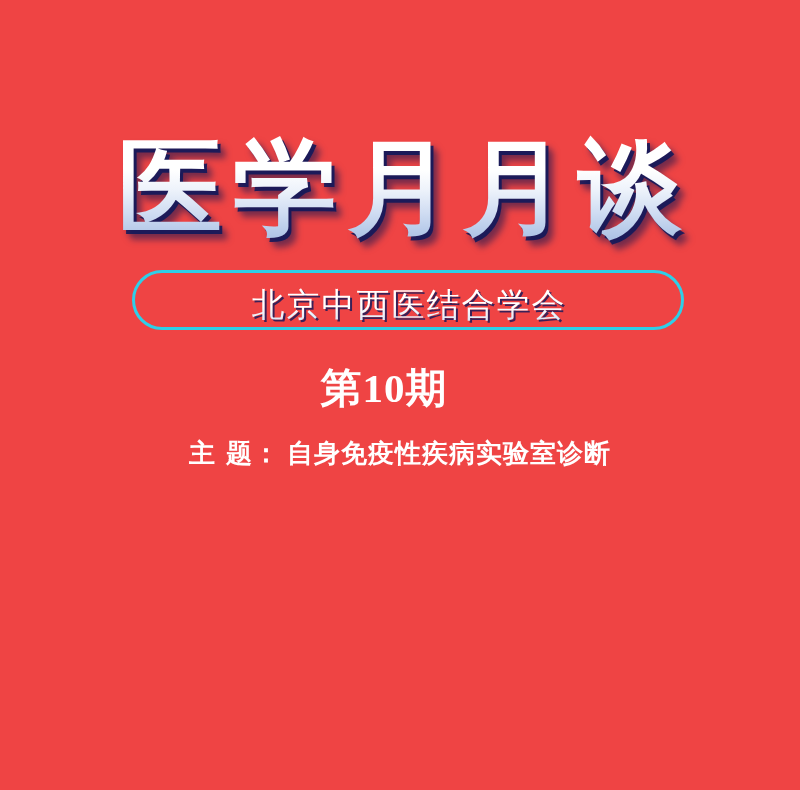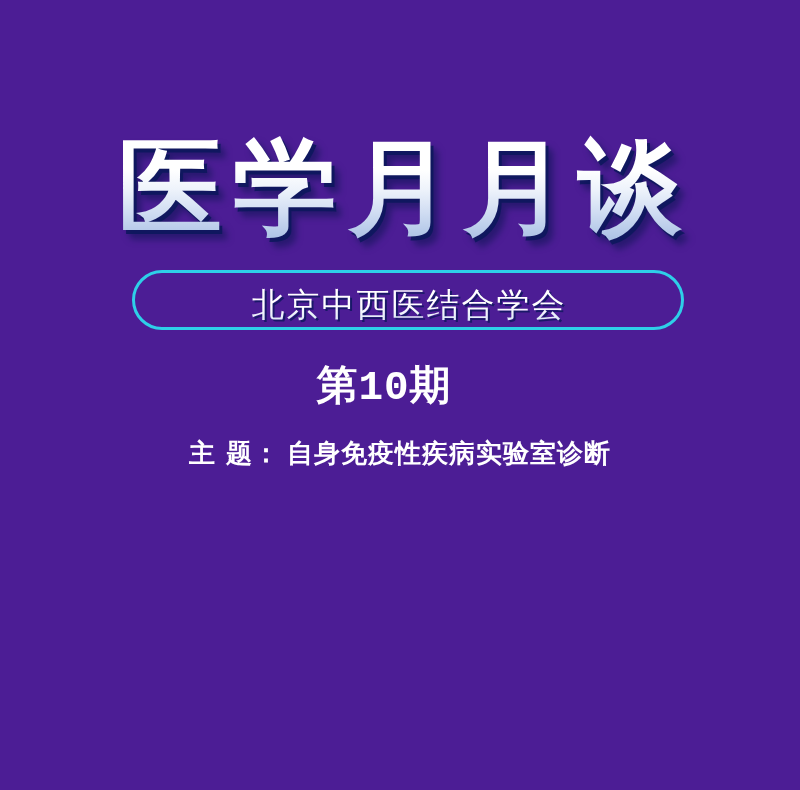--- a/index.html
+++ b/index.html
@@ -13,21 +13,21 @@
     overflow: hidden;
     background: #23349b;
     font-family: "DejaVu Serif", "Liberation Serif", serif;
     -webkit-font-smoothing: antialiased;
   }
 
   .poster {
     position: relative;
     width: 800px;
     height: 790px;
-    background: #4c1d95;
+    background: #ef4444;
     box-sizing: border-box;
   }
 
   
   .masthead {
     position: absolute;
     left: 0;
     top: 132px;
     width: 800px;
     text-align: center;
@@ -92,21 +92,21 @@
     margin-top: 8px;
   }
 
   
   .issue-number {
     position: absolute;
     left: 0;
     top: 366px;
     width: 768px;
     text-align: center;
-    font-family: Liberation Mono, monospace;
+    font-family: Liberation Serif, serif;
     font-size: 41px;
     font-weight: 700;
     letter-spacing: 1px;
     line-height: 1.1;
     color: #ffffff;
     white-space: nowrap;
   }
 
   
   .topic-line {

